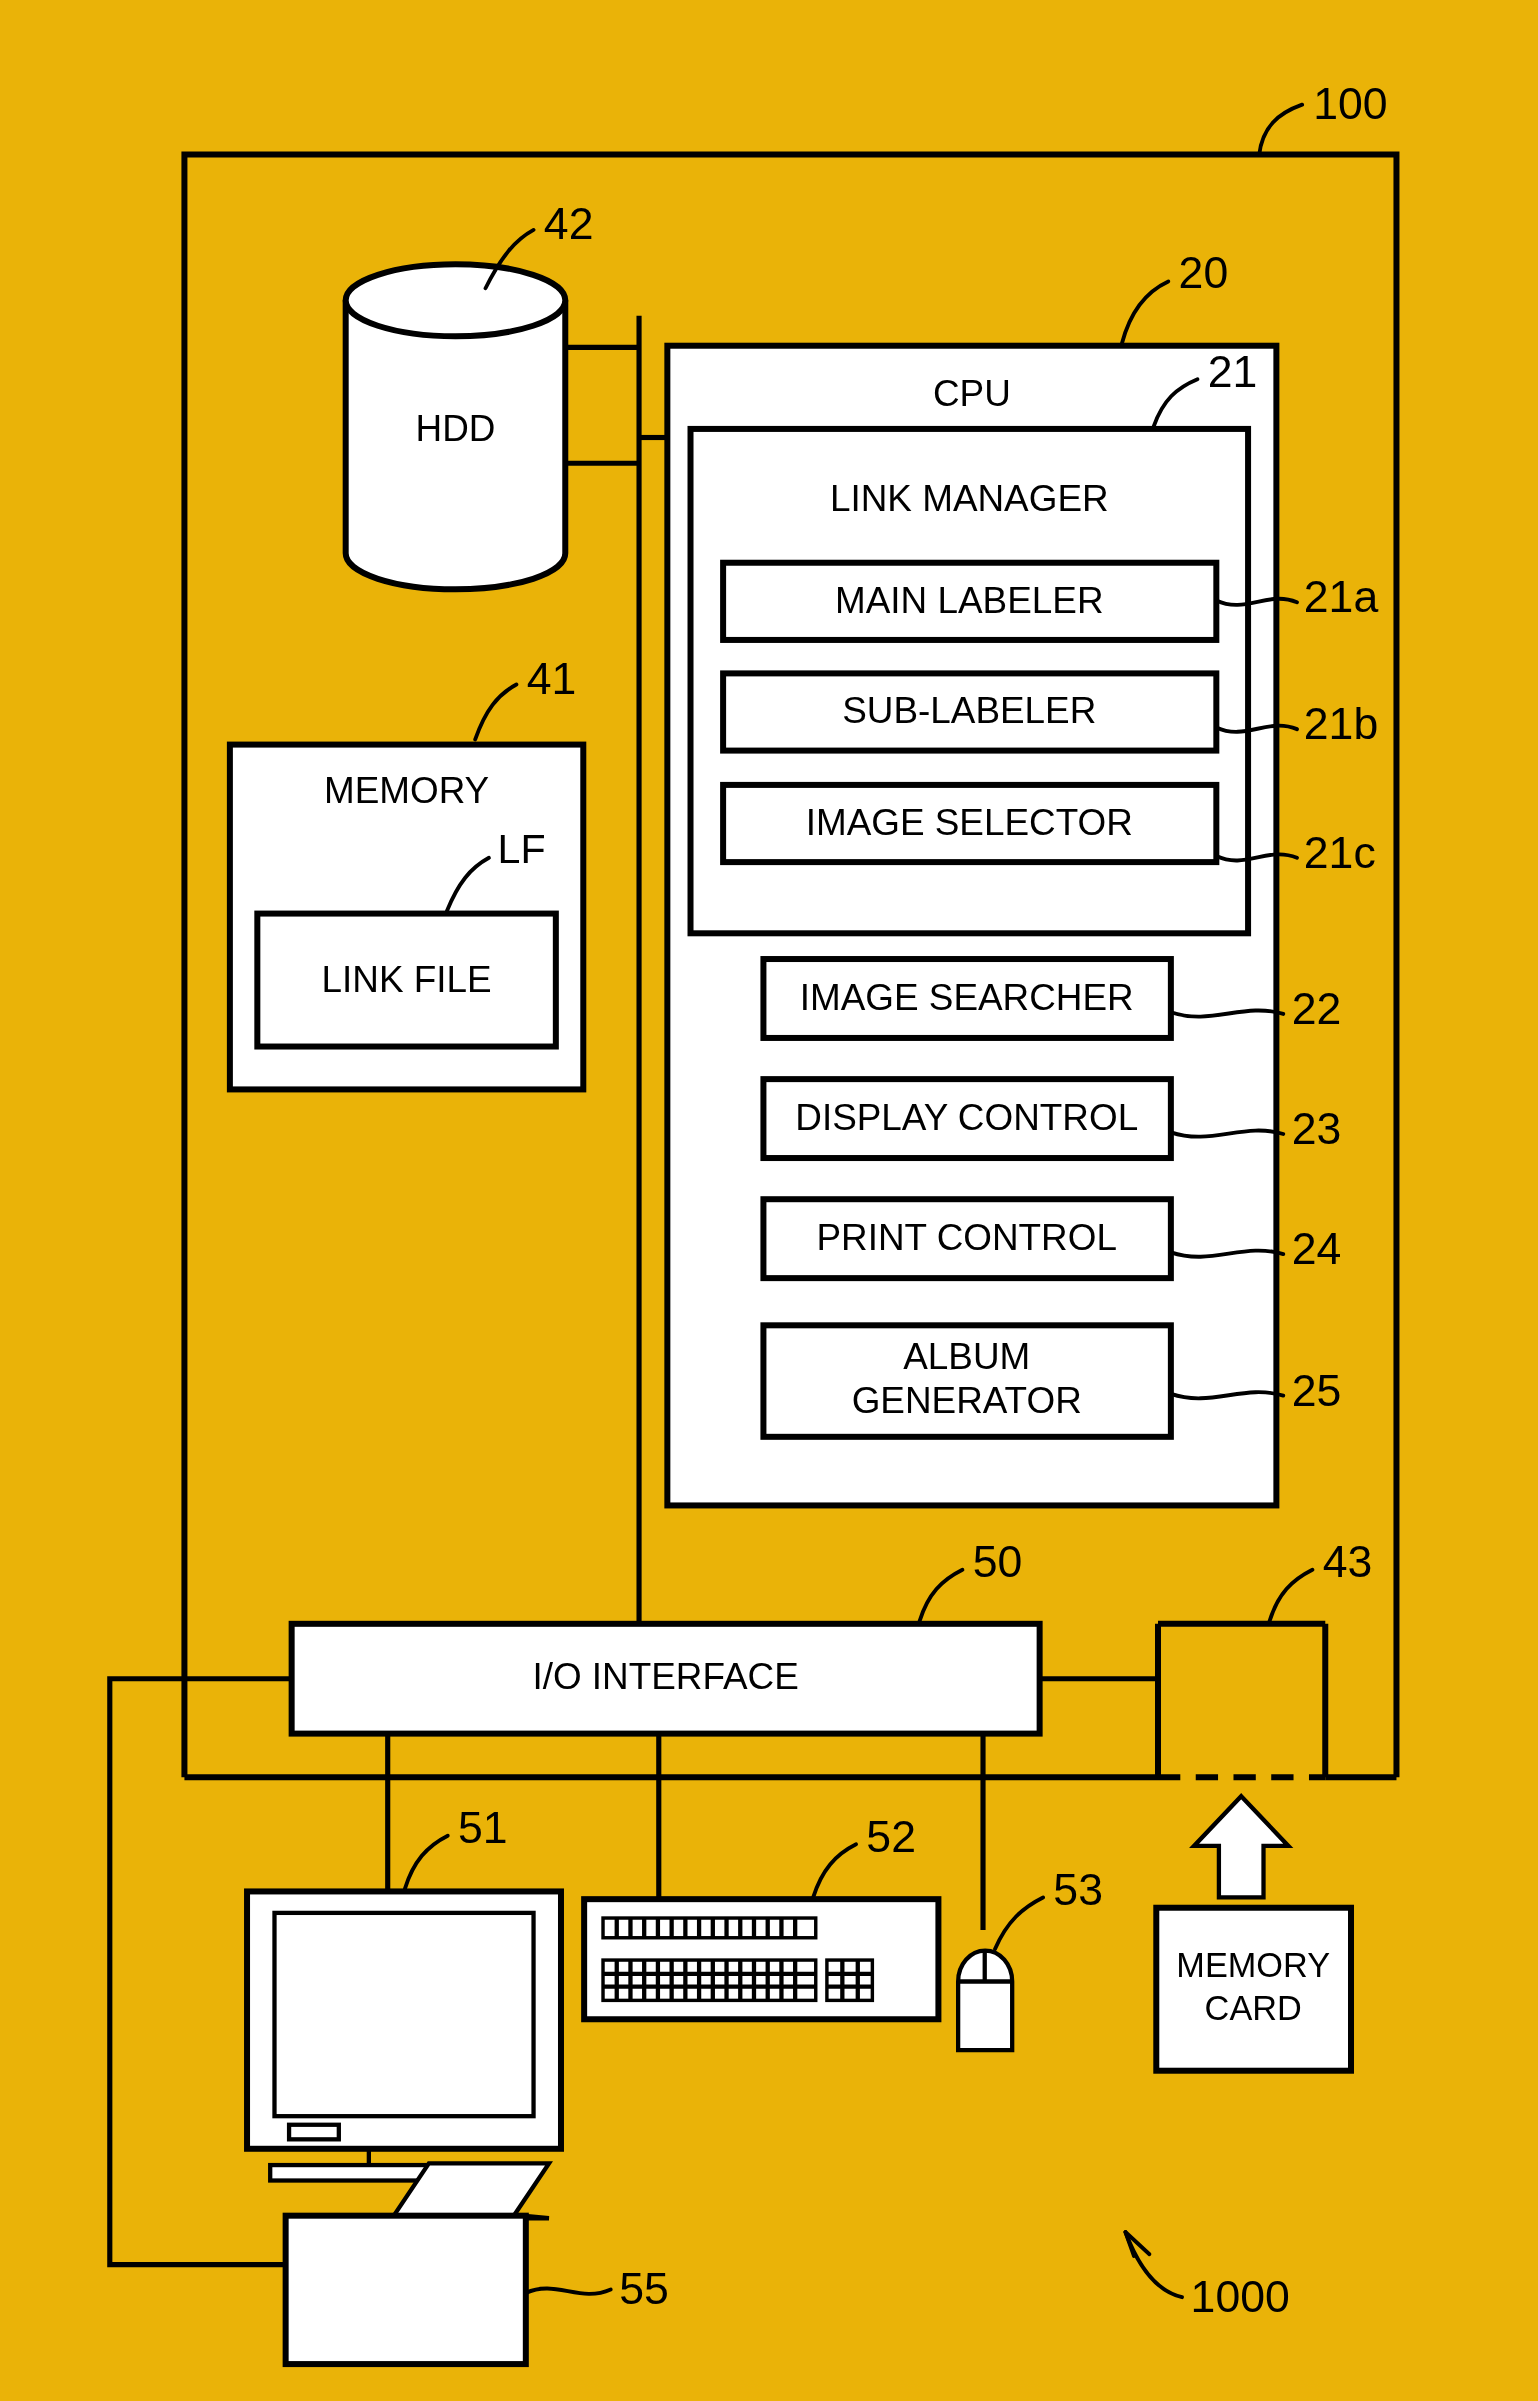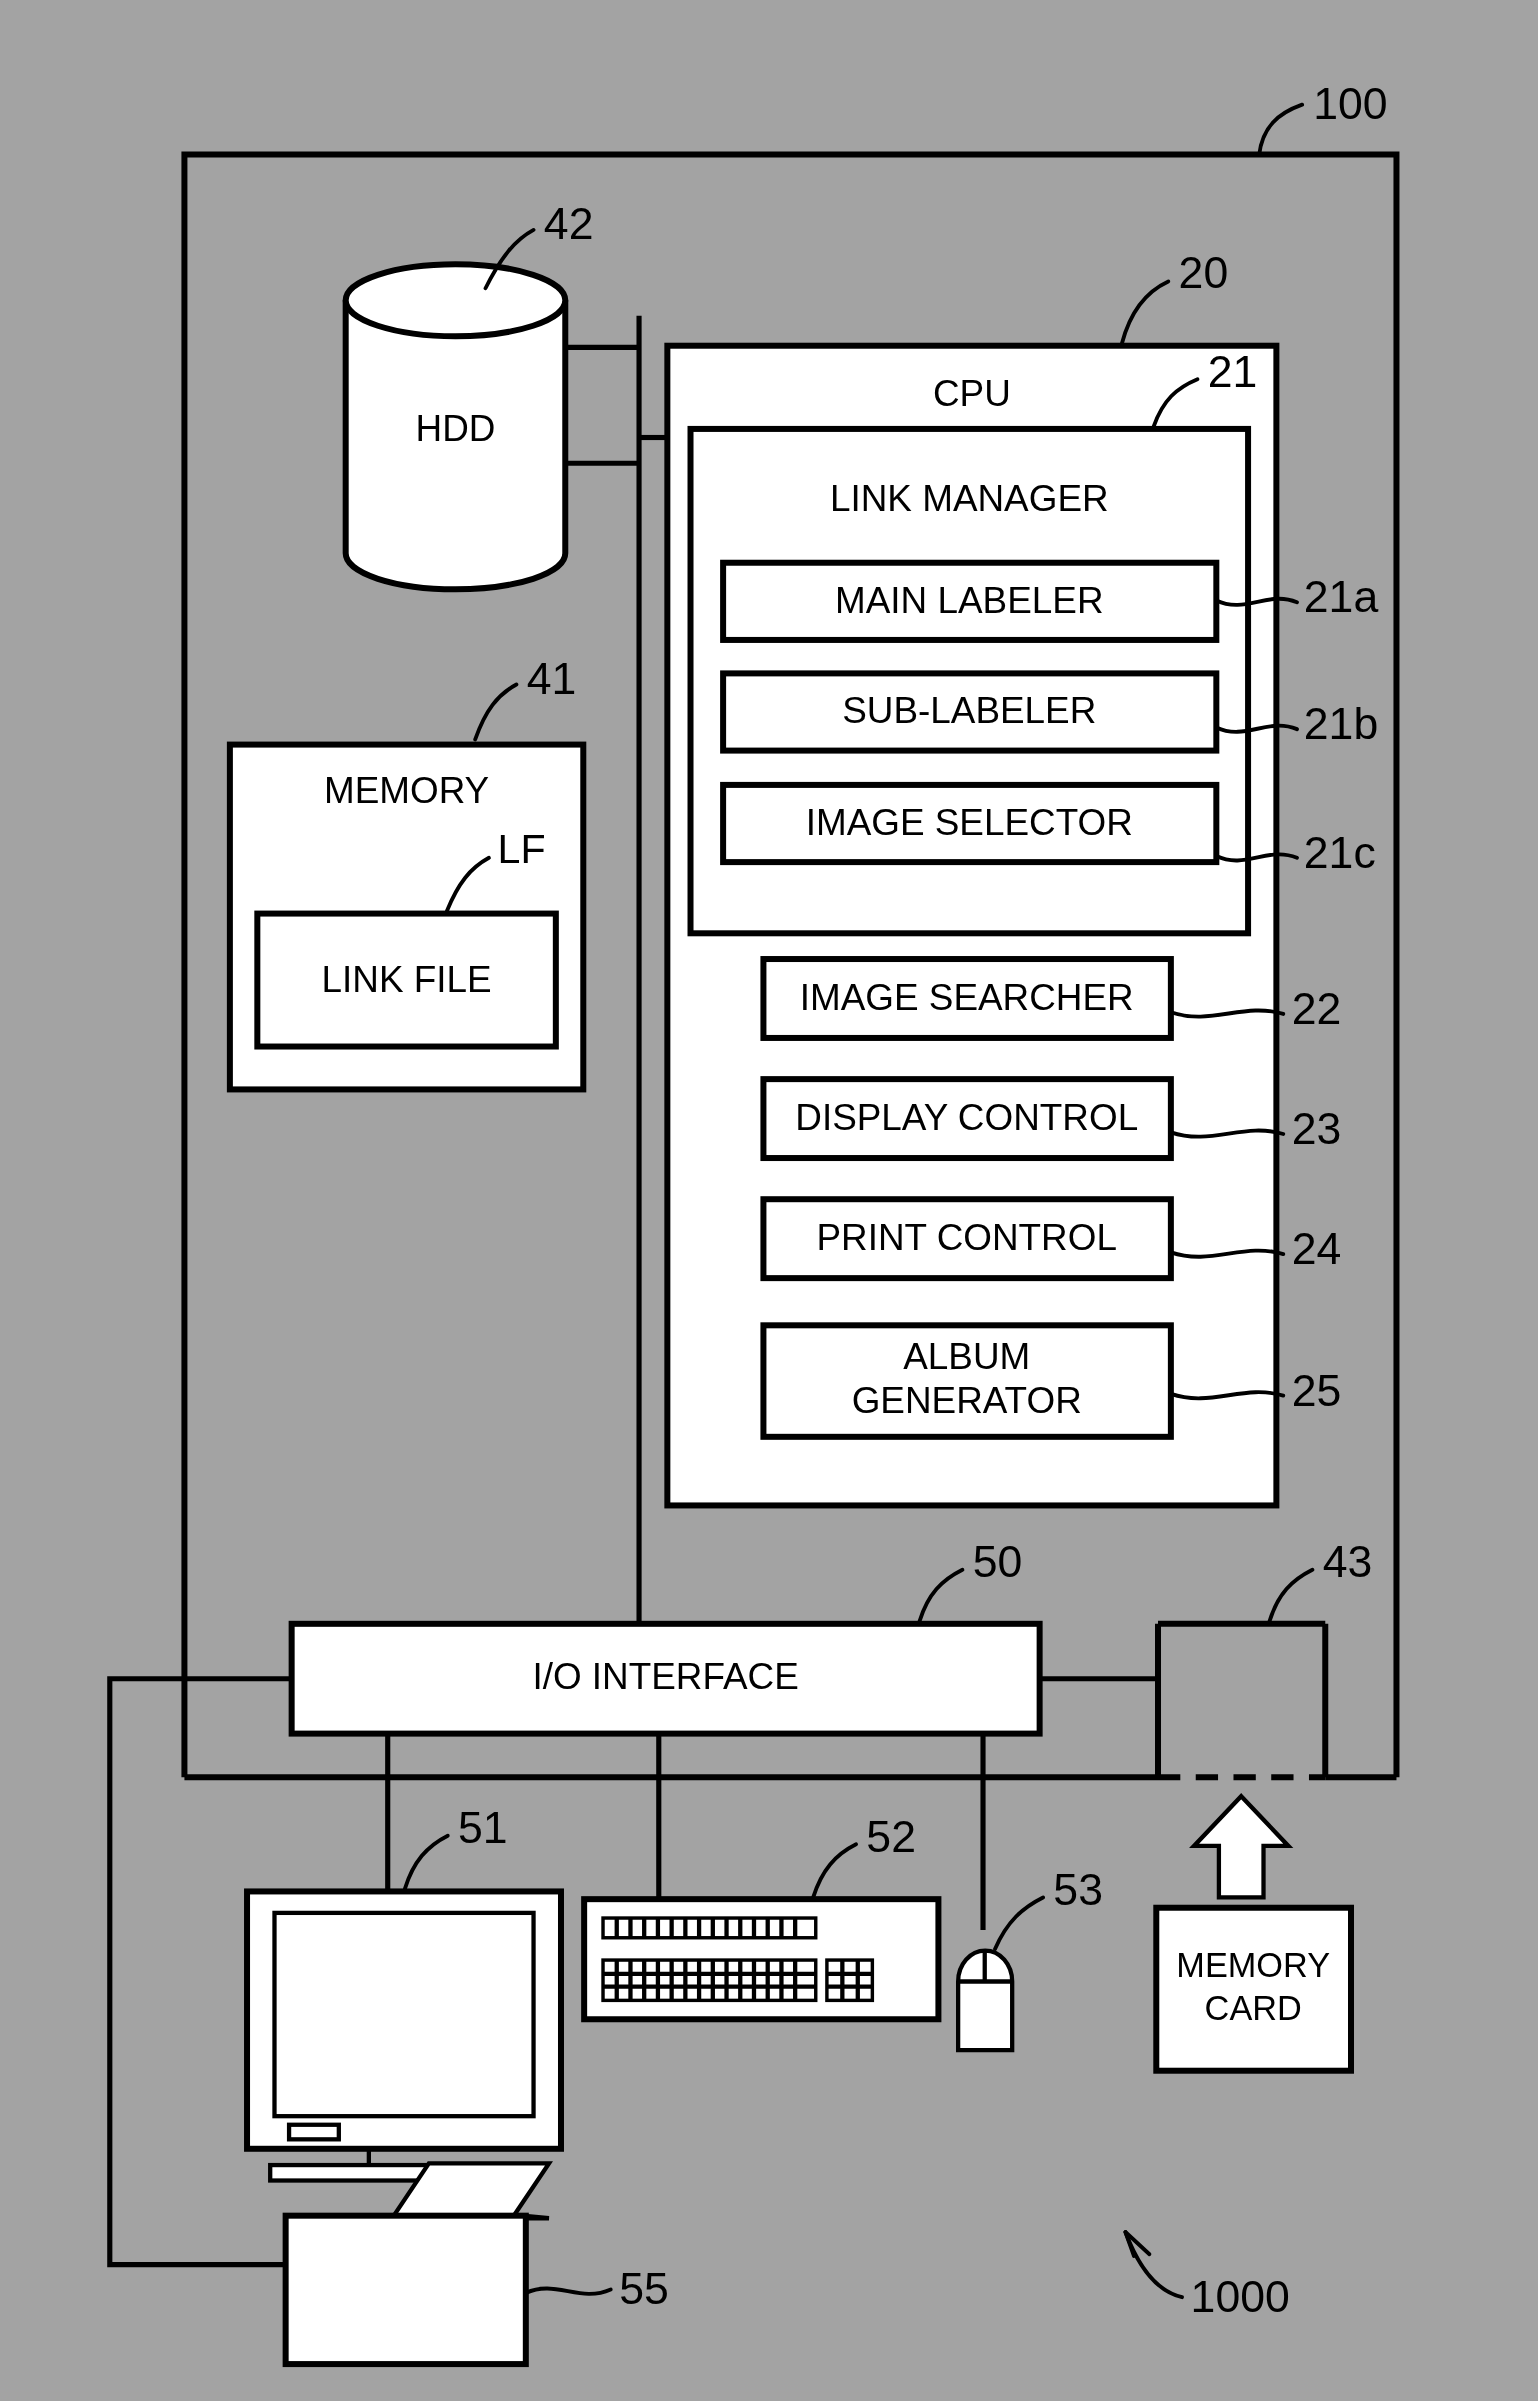--- a/index.html
+++ b/index.html
@@ -11,21 +11,21 @@
   body {
     width: 1538px;
     height: 2401px;
     font-family: "Liberation Sans", sans-serif;
     overflow: hidden;
   }
   #diagram-root {
     position: relative;
     width: 1538px;
     height: 2401px;
-    background: #a3a3a3;
+    background: #eab308;
   }
   svg.figure {
     display: block;
     width: 1538px;
     height: 2401px;
   }
   
   .box {
     fill: #ffffff;
     stroke: #000000;

